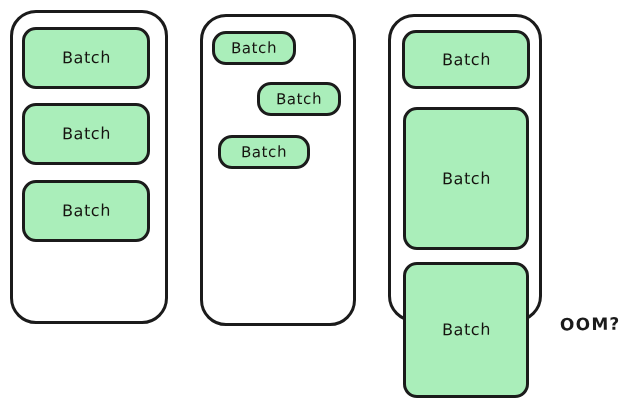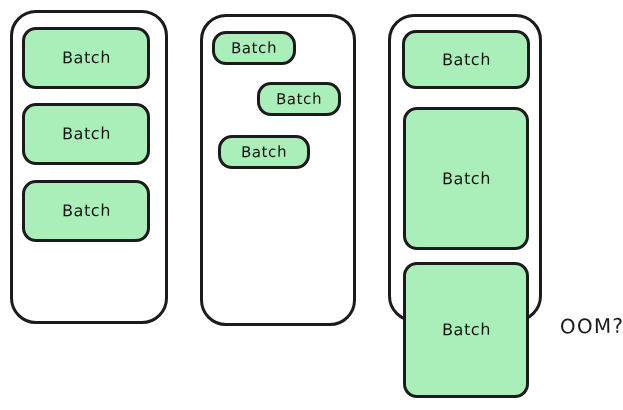--- a/index.html
+++ b/index.html
@@ -45,22 +45,22 @@
     line-height: 1;
     white-space: nowrap;
     transform: skewX(-1.5deg) rotate(-0.6deg);
   }
   .batch-small .batch-label {
     font-size: 15px;
   }
   .annotation {
     position: absolute;
     font-family: "DejaVu Sans", sans-serif;
-    font-size: 20px;
-    font-weight: 400;
+    font-size: 17px;
+    font-weight: 700;
     letter-spacing: 1.2px;
     color: #15130f;
     white-space: nowrap;
     z-index: 4;
     transform: rotate(-0.8deg);
   }
 </style>
 </head>
 <body>
 

